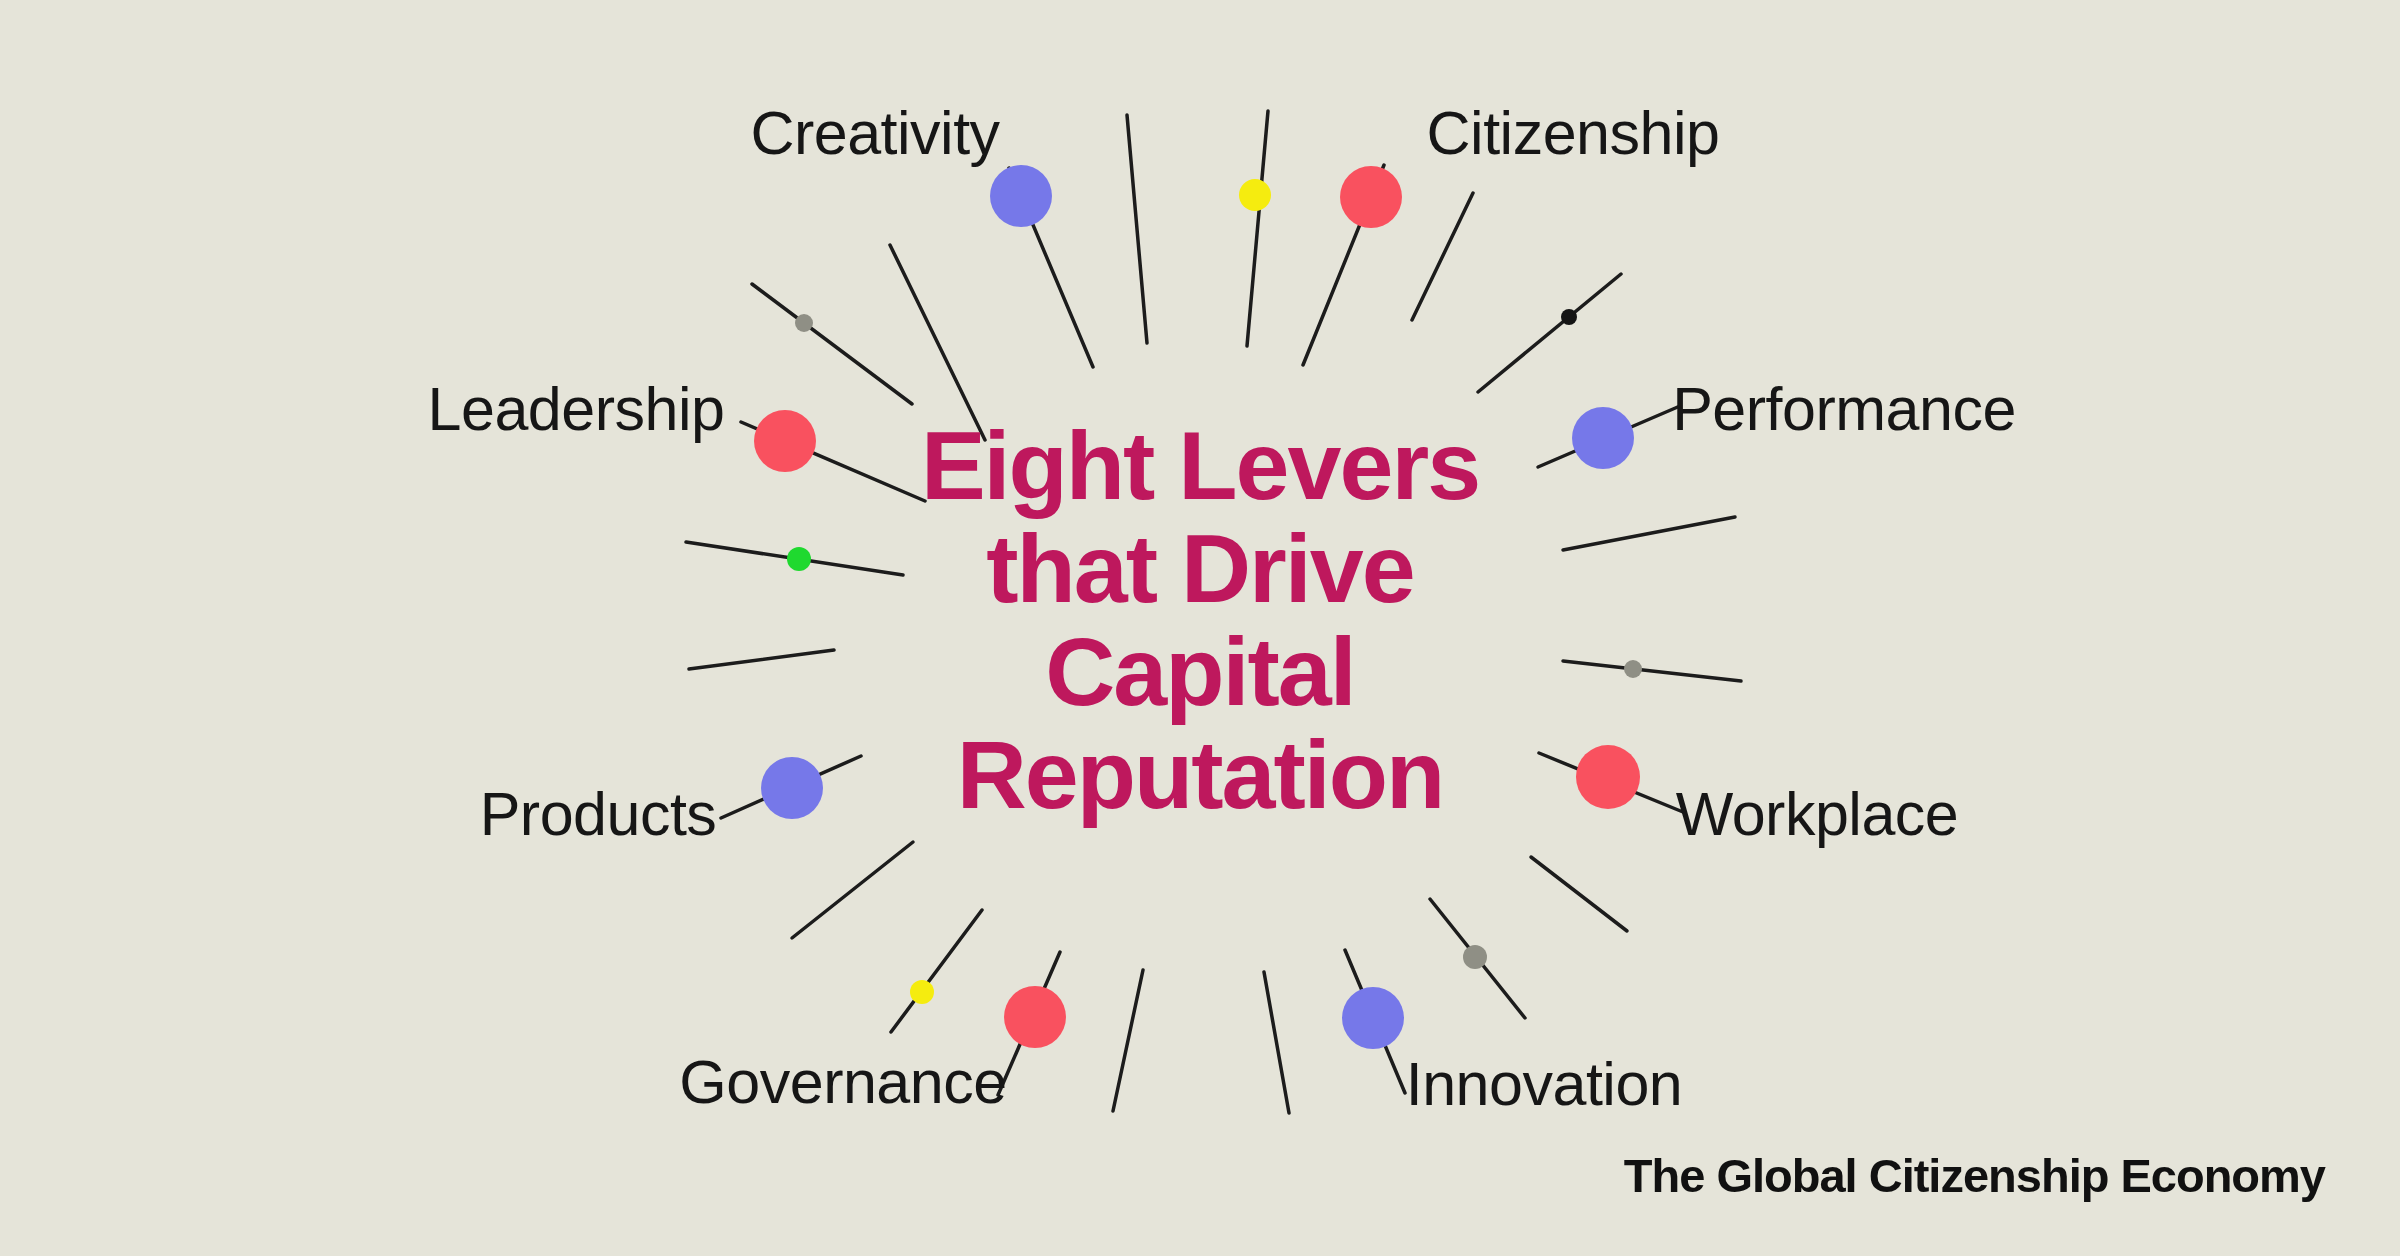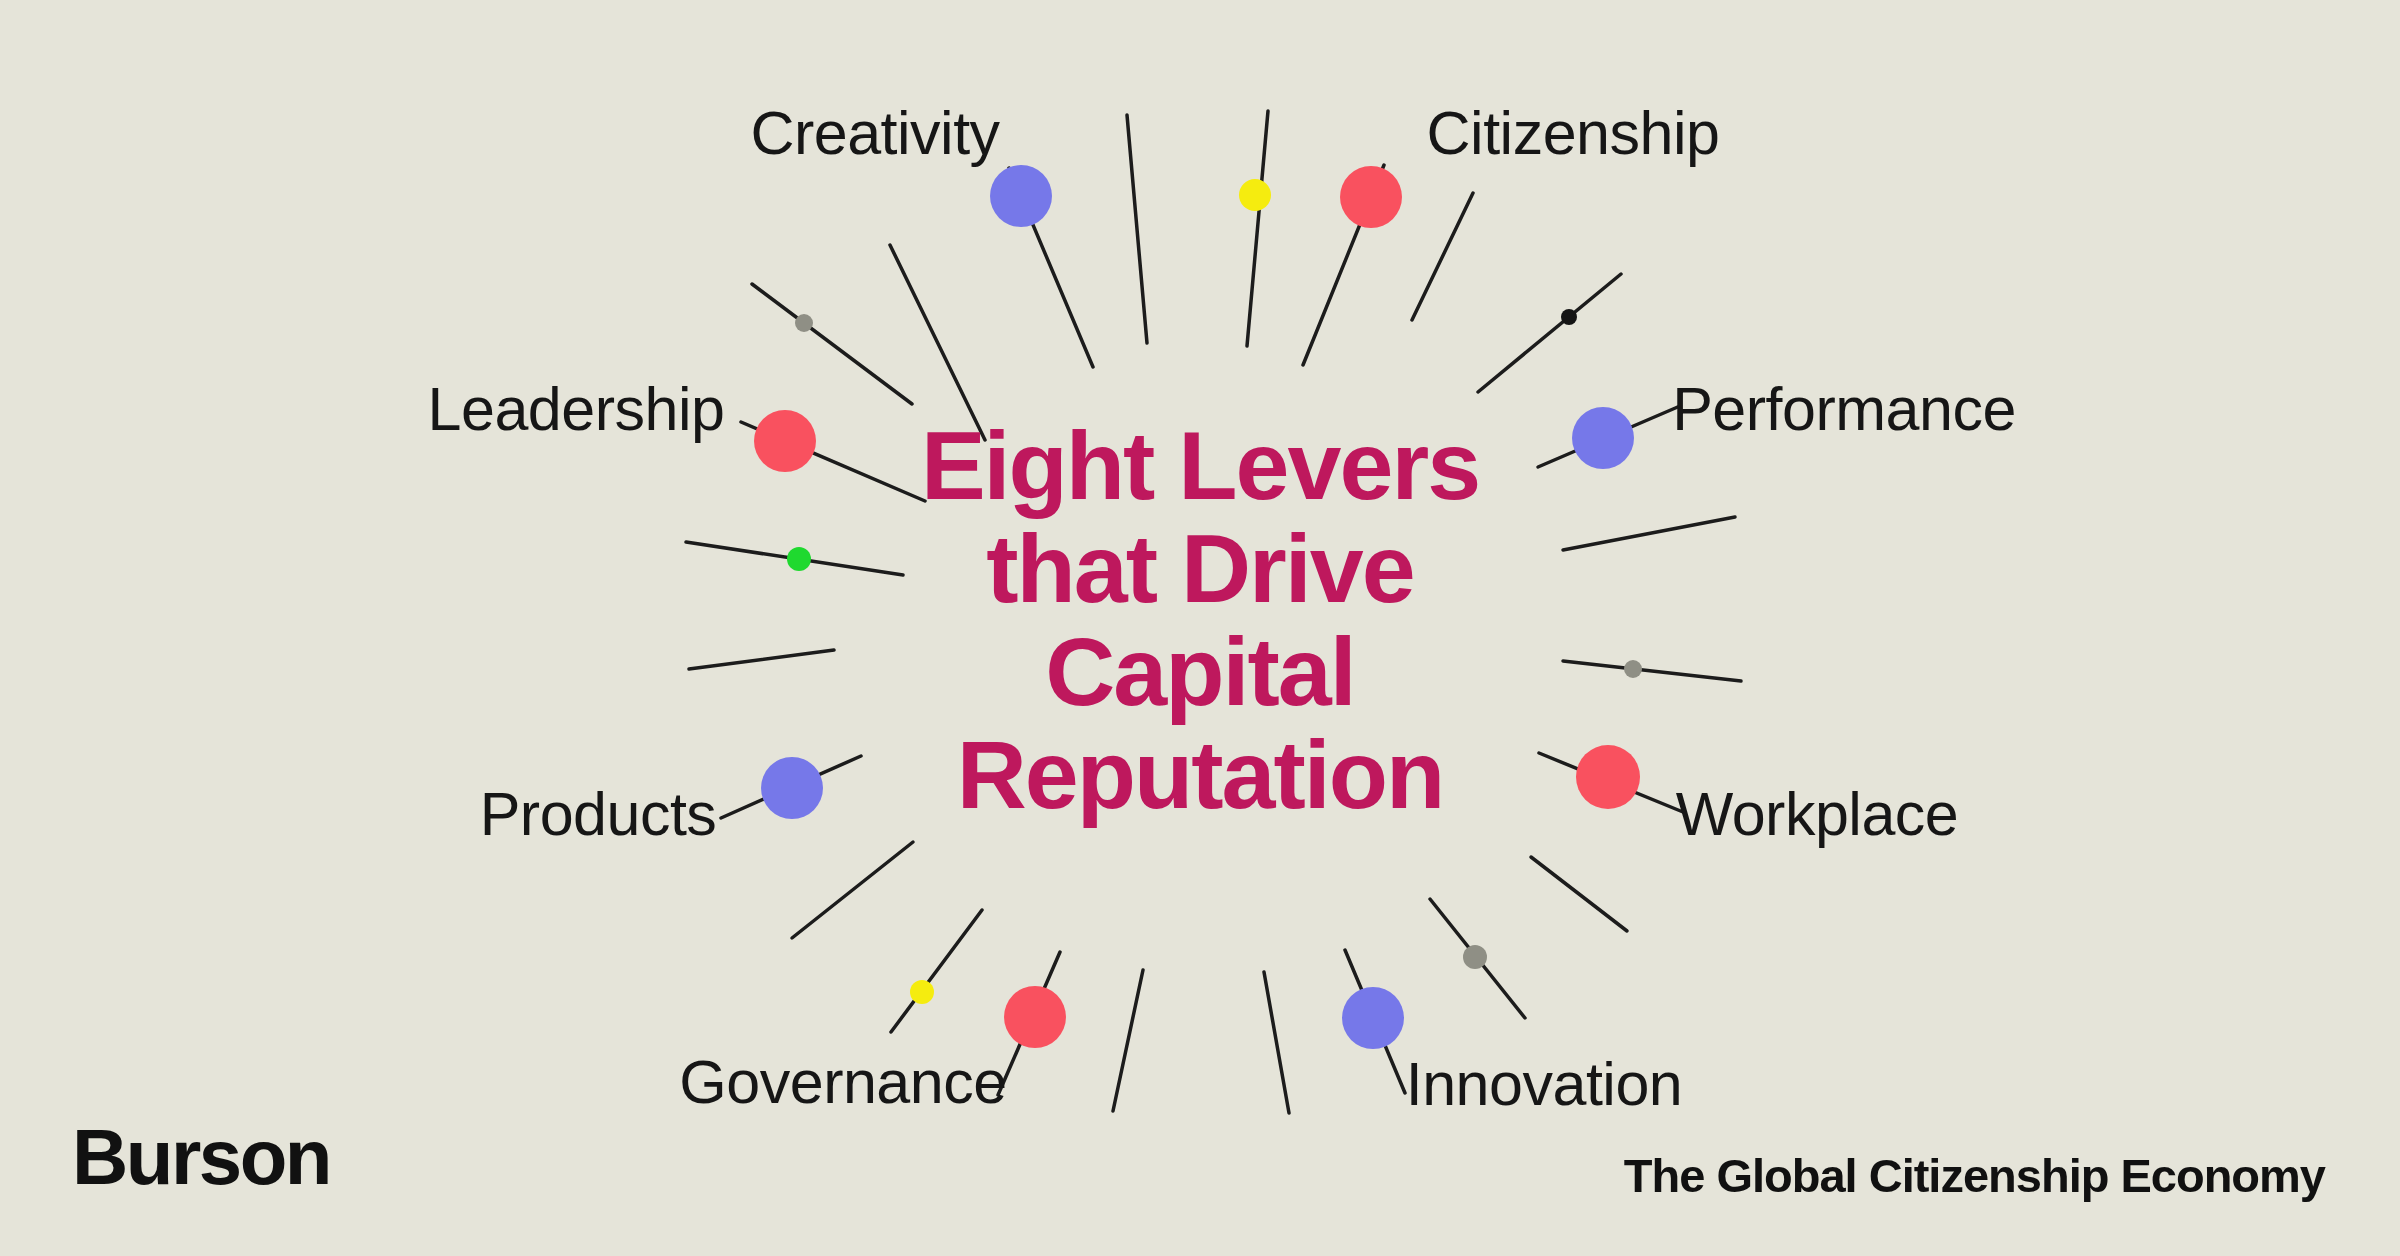--- a/index.html
+++ b/index.html
@@ -120,16 +120,15 @@
 
   <div class="lever-label" style="left: 875px; top: 133px;">Creativity</div>
   <div class="lever-label" style="left: 1549px; top: 133px; margin-left: 24px;">Citizenship</div>
   <div class="lever-label" style="left: 1844px; top: 409px;">Performance</div>
   <div class="lever-label" style="left: 1817px; top: 814px;">Workplace</div>
   <div class="lever-label" style="left: 1544px; top: 1084px;">Innovation</div>
   <div class="lever-label" style="left: 843px; top: 1082px;">Governance</div>
   <div class="lever-label" style="left: 598px; top: 814px;">Products</div>
   <div class="lever-label" style="left: 576px; top: 409px;">Leadership</div>
 
-  <div class="footer-brand">Burson</div>
   <div class="footer-tagline">The Global Citizenship Economy</div>
 
 </div>
 
 </body></html>

